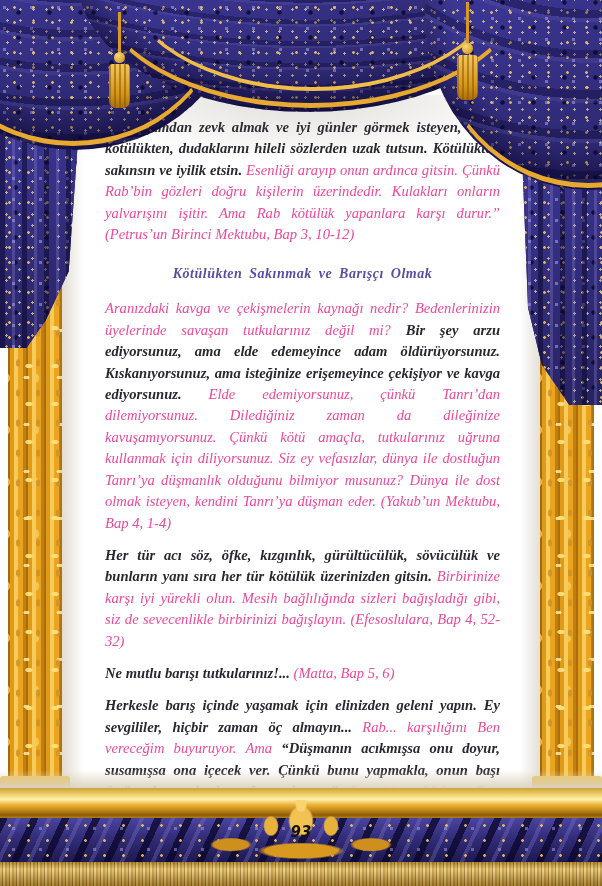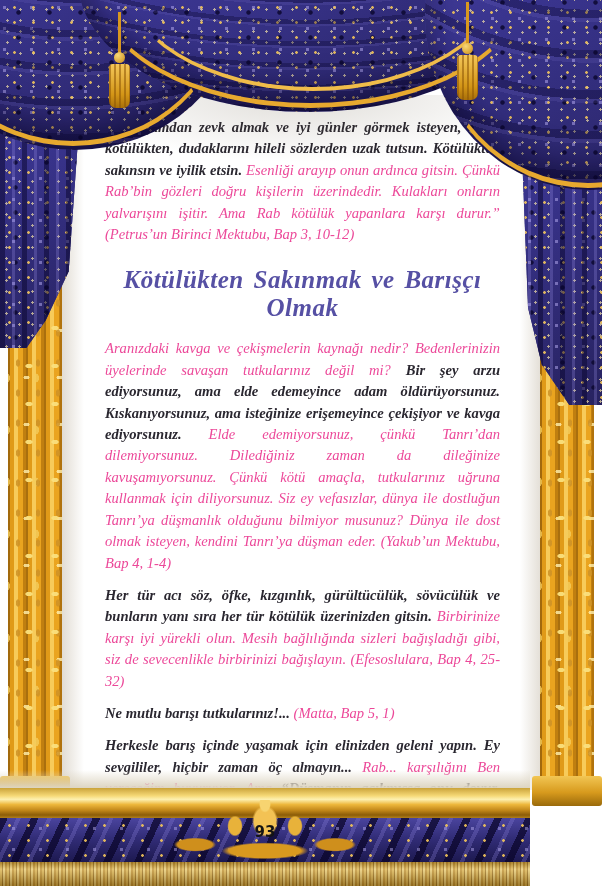--- a/index.html
+++ b/index.html
@@ -105,21 +105,21 @@
   .t-cord{position:absolute;left:10px;top:0;width:3px;height:44%;background:#d9981f;}
   .t-head{position:absolute;left:6px;top:42%;width:11px;height:11px;border-radius:50%;
     background:radial-gradient(circle at 35% 30%,#f8d878,#cb8c14);}
   .t-skirt{position:absolute;left:1px;top:54%;width:21px;height:46%;
     border-radius:4px 4px 7px 7px;
     background:
       repeating-linear-gradient(90deg, rgba(140,85,5,.55) 0 2px, transparent 2px 5px),
       linear-gradient(180deg,#f4c75a,#d39516 70%,#a86f0a);}
 
   
-  .bottom-frame{position:absolute;left:0;top:770px;width:530px;height:116px;z-index:5;}
+  .bottom-frame{position:absolute;left:0;top:770px;width:602px;height:116px;z-index:5;font-style:italic;}
   .shade{height:18px;background:linear-gradient(180deg,rgba(255,255,255,0),#ddd5c2);}
   .gold-bar{height:30px;
     background:linear-gradient(180deg,
       #caa33a 0%,#f6d977 26%,#fdf0b0 38%,#edb73c 55%,#c3881a 74%,#8c5c08 90%,#b07f1a 100%);
   }
   .blue-band{position:relative;height:44px;overflow:visible;
     background-color:#322d78;
     background-image:
       radial-gradient(circle 1.6px, rgba(240,195,90,.9) 0 1.1px, transparent 1.6px),
       radial-gradient(circle 2px, rgba(175,165,235,.5) 0 1.4px, transparent 2px),
@@ -161,21 +161,21 @@
   }
   .body-col{margin:20px 40px 0 43px;}
   .para{
     margin:0 0 11px;font-style:italic;font-size:14.6px;line-height:21.4px;
     text-align:justify;color:#46424c;
   }
   .seg{color:#ec4899;}
   .seg.bold{font-weight:700;color:#2a2730;}
   .section-heading{
     margin:21px 0 16px;text-align:center;font-style:italic;font-weight:600;
-    font-size:25px;letter-spacing:.5px;word-spacing:3px;color:#5650a4;
+    font-size:14px;letter-spacing:.5px;word-spacing:3px;color:#5650a4;
   }
 </style>
 </head>
 <body>
 
 <div class="stage">
 
   <div class="page-white"></div>
   <div class="page-vignette"></div>
 
@@ -190,22 +190,22 @@
 
   <div class="content">
     <div class="script-header">Bilim Araştırma Vakfı</div>
     <div class="body-col">
       <div>
           <p class="para"><span class="seg bold">... “Yaşamdan zevk almak ve iyi günler görmek isteyen, dilini kötülükten, dudaklarını hileli sözlerden uzak tutsun. Kötülükten sakınsın ve iyilik etsin. </span><span class="seg">Esenliği arayıp onun ardınca gitsin. Çünkü Rab’bin gözleri doğru kişilerin üzerindedir. Kulakları onların yalvarışını işitir. Ama Rab kötülük yapanlara karşı durur.” (Petrus’un Birinci Mektubu, Bap 3, 10-12)</span></p>
         </div>
       <h2 class="section-heading">Kötülükten Sakınmak ve Barışçı Olmak</h2>
       <div>
           <p class="para"><span class="seg">Aranızdaki kavga ve çekişmelerin kaynağı nedir? Bedenlerinizin üyelerinde savaşan tutkularınız değil mi? </span><span class="seg bold">Bir şey arzu ediyorsunuz, ama elde edemeyince adam öldürüyorsunuz. Kıskanıyorsunuz, ama isteğinize erişemeyince çekişiyor ve kavga ediyorsunuz. </span><span class="seg">Elde edemiyorsunuz, çünkü Tanrı’dan dilemiyorsunuz. Dilediğiniz zaman da dileğinize kavuşamıyorsunuz. Çünkü kötü amaçla, tutkularınız uğruna kullanmak için diliyorsunuz. Siz ey vefasızlar, dünya ile dostluğun Tanrı’ya düşmanlık olduğunu bilmiyor musunuz? Dünya ile dost olmak isteyen, kendini Tanrı’ya düşman eder. (Yakub’un Mektubu, Bap 4, 1-4)</span></p>
-          <p class="para"><span class="seg bold">Her tür acı söz, öfke, kızgınlık, gürültücülük, sövücülük ve bunların yanı sıra her tür kötülük üzerinizden gitsin. </span><span class="seg">Birbirinize karşı iyi yürekli olun. Mesih bağlılığında sizleri bağışladığı gibi, siz de sevecenlikle birbirinizi bağışlayın. (Efesoslulara, Bap 4, 25-32)</span></p>
-          <p class="para"><span class="seg bold">Ne mutlu barışı tutkularınız!... </span><span class="seg">(Matta, Bap 5, 1)</span></p>
+          <p class="para"><span class="seg bold">Her tür acı söz, öfke, kızgınlık, gürültücülük, sövücülük ve bunların yanı sıra her tür kötülük üzerinizden gitsin. </span><span class="seg">Birbirinize karşı iyi yürekli olun. Mesih bağlılığında sizleri bağışladığı gibi, siz de sevecenlikle birbirinizi bağışlayın. (Efesoslulara, Bap 4, 52-32)</span></p>
+          <p class="para"><span class="seg bold">Ne mutlu barışı tutkularınız!... </span><span class="seg">(Matta, Bap 5, 6)</span></p>
           <p class="para"><span class="seg bold">Herkesle barış içinde yaşamak için elinizden geleni yapın. Ey sevgililer, hiçbir zaman öç almayın... </span><span class="seg">Rab... karşılığını Ben vereceğim buyuruyor. Ama </span><span class="seg bold">“Düşmanın acıkmışsa onu doyur, susamışsa ona içecek ver. Çünkü bunu yapmakla, onun başı üstüne kızgın korlar yığmış olursun” </span><span class="seg">(Romalılara Mektup, Bap 12, 18-20)</span></p>
           <p class="para"><span class="seg bold">Kendinize dikkat edin. Kardeşin sana karşı günah işlerse kendisini kına. Günahından dönerse onu bağışla. </span><span class="seg">(Luka, Bap 17, 3)</span></p>
         </div>
     </div>
   </div>
 
   <div class="valance">
     <div class="val-shadow"></div>
     <div class="val-base fabric"></div>
     <div class="cascade cascade-left fabric"></div>

